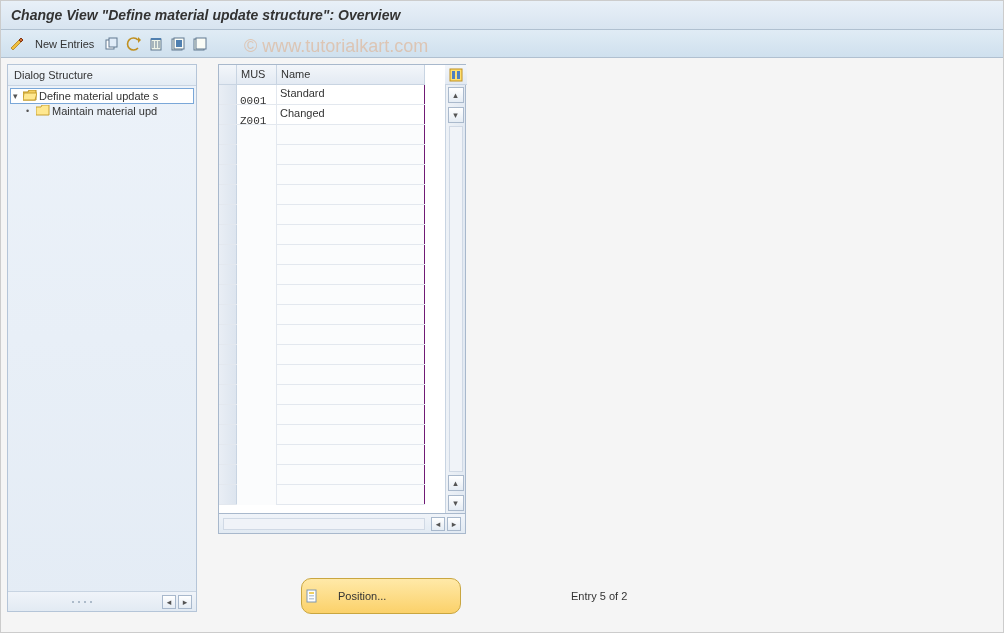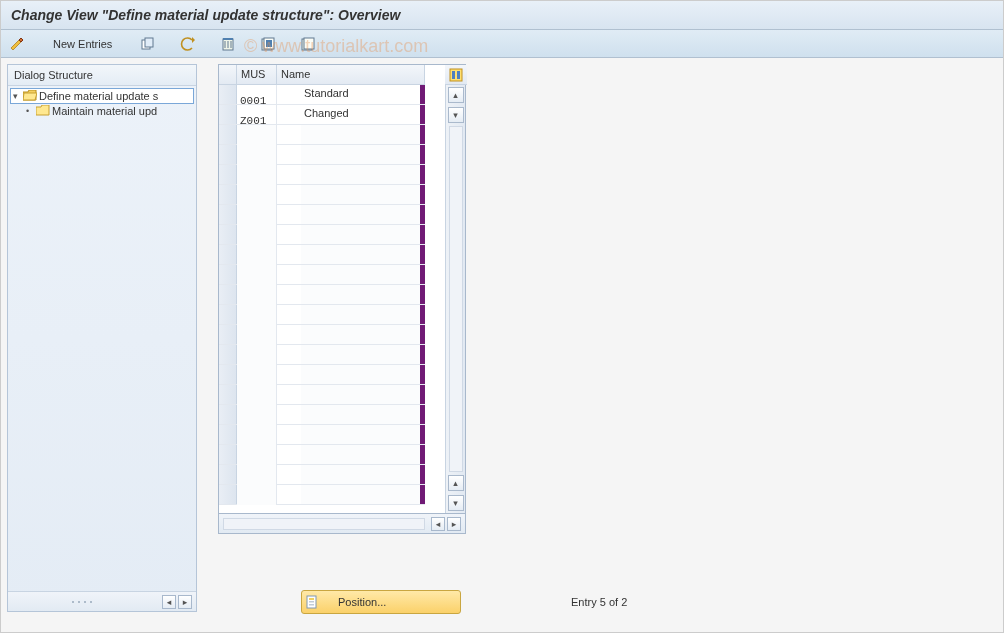--- a/index.html
+++ b/index.html
@@ -21,21 +21,21 @@
       font-weight: bold;
       font-size: 14px;
       color: #333;
     }
     .toolbar {
       background: linear-gradient(to bottom, #e0ecf5, #cfe0ee);
       padding: 4px 8px;
       border-bottom: 1px solid #b0c0d0;
       display: flex;
       align-items: center;
-      gap: 24px;
+      gap: 6px;
       height: 28px;
     }
     .tb-icon {
       width: 16px; height: 16px;
       display:inline-flex; align-items:center; justify-content:center;
       cursor:pointer;
       border-radius:2px;
     }
     .tb-text { font-size: 11px; cursor:pointer; padding: 2px 4px; }
     .watermark {
@@ -101,43 +101,43 @@
     .thead { display:flex; height:20px; background:linear-gradient(to bottom,#f3f6fa,#e3eaf3); border-bottom:1px solid #c8d4e2;}
     .th { border-right:1px solid #c8d4e2; padding:3px 4px; font-size:11px; color:#333;}
     .th-sel { width:18px; }
     .th-mus { width:40px; }
     .th-name { flex:1; }
     .th-corner { width:22px; display:flex;align-items:center;justify-content:center; border-left: none; cursor:pointer;}
     .tbody { flex:1; overflow:hidden;}
     .tr { display:flex; height:20px; border-bottom:1px solid #e3e8ef;}
     .td-sel { width:18px; background:linear-gradient(to right,#e9eef5,#dde5ef); border-right:1px solid #c8d4e2; cursor:pointer;}
     .td-mus { width:40px; border-right:1px solid #e3e8ef; padding:10px 3px; font-family: 'Courier New', monospace; font-size:11px; }
-    .td-name { flex:1; border-right:5px solid #701a75; padding:2px 3px; font-size:11px;margin-left:24px;}
+    .td-name { flex:1; border-right:1px solid #701a75; padding:2px 3px; font-size:11px;}
     .tr.empty .td-mus, .tr.empty .td-name { background:#fbfcfd; font-family: Arial, sans-serif;}
     .vscroll { width:20px; background:linear-gradient(to right,#eef2f7,#e2e9f2); border-left:1px solid #c8d4e2; display:flex; flex-direction:column; align-items:center;}
     .vscroll .up, .vscroll .down { width:16px; height:16px; margin:2px 0; border:1px solid #aab9cc; background:linear-gradient(#fff,#e5ecf4); display:flex;align-items:center;justify-content:center;font-size:9px;color:#555;cursor:pointer;}
     .vscroll .track { flex:1; width:14px; background:#f0f3f8; border:1px solid #d0d9e5; margin:1px 0;}
     .hscroll-row { height:20px; background:linear-gradient(to bottom,#f0f4f9,#e2eaf3); border:1px solid #a8b8cc; border-top:none; display:flex; align-items:center; justify-content:flex-end; gap:2px; padding-right:4px;}
     .hscroll-row .track { flex:1; height:12px; background:#f0f3f8; border:1px solid #d0d9e5; margin:0 4px;}
     
     .footer {
       position:absolute; left:0; right:0; bottom:4px;
       display:flex; align-items:center;
       padding-left: 300px;
     }
     .position-btn {
       display:inline-flex; align-items:center; gap:18px;
       background: linear-gradient(to bottom,#ffe9a8,#fbd16a);
       border:1px solid #c9a640;
-      border-radius:3px;
+      border-radius:10px;
       padding: 2px 28px 2px 4px;
       font-size:11px;
       cursor:pointer;
       min-width:160px;
-      height:24px;
+      height:36px;
     }
     .position-btn .ico { width:14px; height:14px; display:inline-flex;}
     .entry-text { margin-left: 110px; font-size:11px; }
     svg { display:block; }
   </style>
 </head>
 <body>
 
 <div class="title-bar">Change View "Define material update structure": Overview</div>
 

